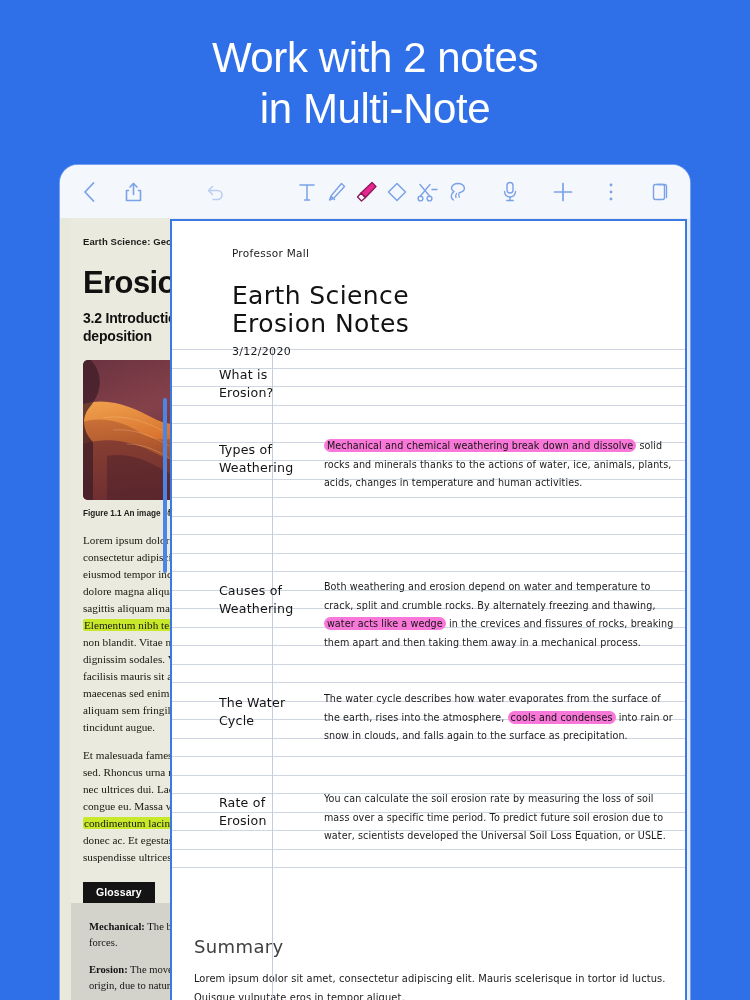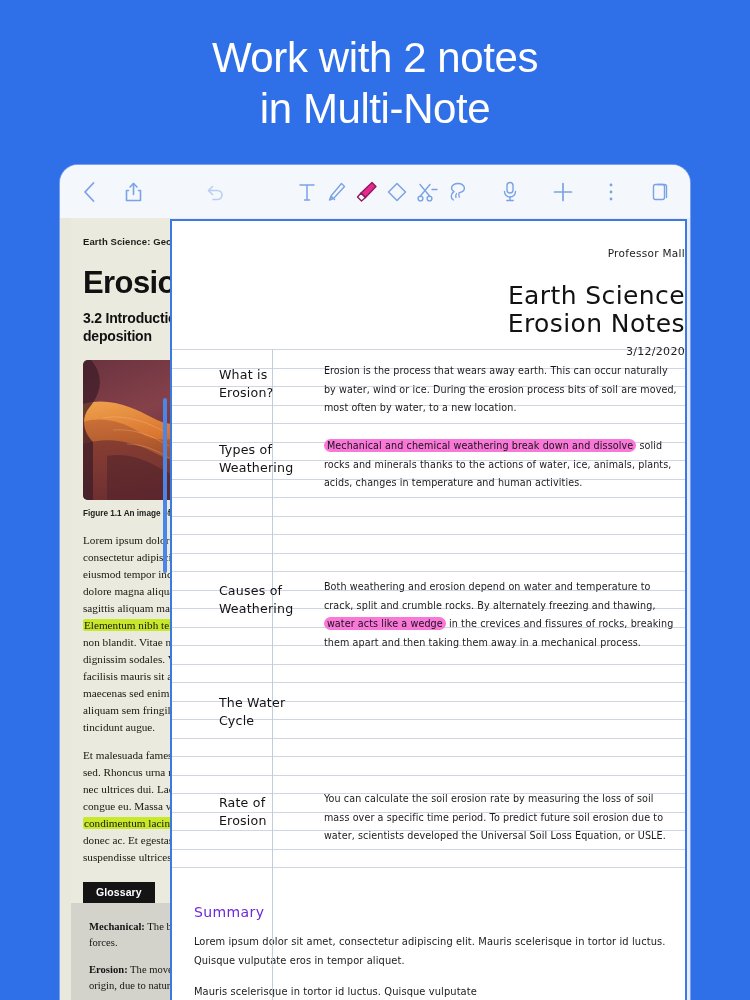--- a/index.html
+++ b/index.html
@@ -211,21 +211,21 @@
     position: absolute;
     top: 128px; bottom: 0;
     width: 1px;
     background: #c3ccda;
   }
   .note-head {
     position: relative;
     padding: 26px 0 0 0;
     text-align: left;
   }
-  .nh-wrap { padding-left: 60px; text-align: right; }
+  .nh-wrap { padding-left: 60px; }
   .note-prof {
     font-family: "DejaVu Sans", sans-serif;
     font-size: 10.5px;
     color: #1c1c1c;
     letter-spacing: 0.3px;
   }
   .note-title {
     font-family: "DejaVu Sans", sans-serif;
     font-size: 25px;
     color: #121212;
@@ -271,23 +271,24 @@
     padding: 1px 3px;
     border-radius: 7px;
     box-decoration-break: clone;
     -webkit-box-decoration-break: clone;
   }
   .summary {
     padding: 18px 18px 0 22px;
     font-family: "DejaVu Sans", sans-serif;
   }
   .summary-title {
-    font-size: 14px;
-    color: #6d28d9;
+    font-size: 18px;
+    color: #404040;
     letter-spacing: 0.4px;
+    margin-top: 32px;
   }
   .summary p {
     font-size: 9.9px;
     color: #1a1a1a;
     line-height: 19px;
     margin-top: 12px;
     letter-spacing: 0.1px;
   }
 </style>
 </head>
@@ -538,35 +539,35 @@
               <span>Erosion Notes</span>
             </div>
             <div class="note-date">3/12/2020</div>
           </div>
         </div>
 
         <div class="note-rows">
 
           <div class="note-row" style="height:75px">
             <div class="nr-label">What is Erosion?</div>
-            <div class="nr-body"><span>Erosion is the process that wears away earth. This can occur naturally by water, wind or ice. During the erosion process bits of soil are moved, most often by water, to a new location.</span></div>
           </div>
 
           <div class="note-row" style="height:123px">
             <div class="nr-label">Types of Weathering</div>
             <div class="nr-body"><mark class="hl-pink">Mechanical and chemical weathering break down and dissolve</mark><span> solid rocks and minerals thanks to the actions of water, ice, animals, plants, acids, changes in temperature and human activities.</span></div>
           </div>
 
           <div class="note-row" style="height:130px">
             <div class="nr-label" style="padding-top:26px">Causes of Weathering</div>
             <div class="nr-body" style="padding-top:22px"><span>Both weathering and erosion depend on water and temperature to crack, split and crumble rocks. By alternately freezing and thawing, </span><mark class="hl-pink">water acts like a wedge</mark><span> in the crevices and fissures of rocks, breaking them apart and then taking them away in a mechanical process.</span></div>
           </div>
 
           <div class="note-row" style="height:100px">
             <div class="nr-label">The Water Cycle</div>
+            <div class="nr-body"><span>The water cycle describes how water evaporates from the surface of the earth, rises into the atmosphere, </span><mark class="hl-pink">cools and condenses</mark><span> into rain or snow in clouds, and falls again to the surface as precipitation.</span></div>
           </div>
 
           <div class="note-row" style="height:100px">
             <div class="nr-label">Rate of Erosion</div>
             <div class="nr-body"><span>You can calculate the soil erosion rate by measuring the loss of soil mass over a specific time period. To predict future soil erosion due to water, scientists developed the Universal Soil Loss Equation, or USLE.</span></div>
           </div>
 
         </div>
 
         <div class="summary">

